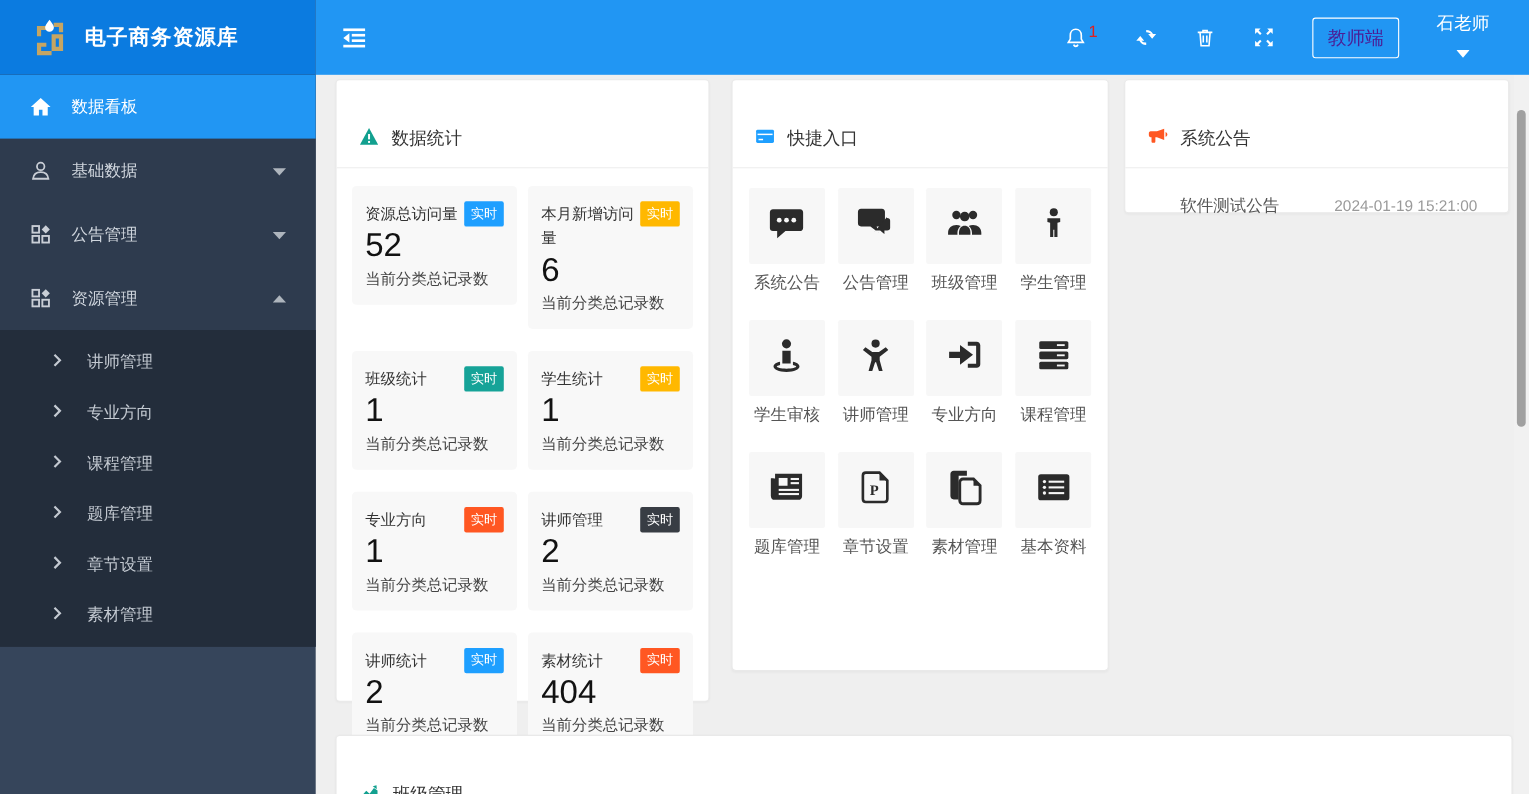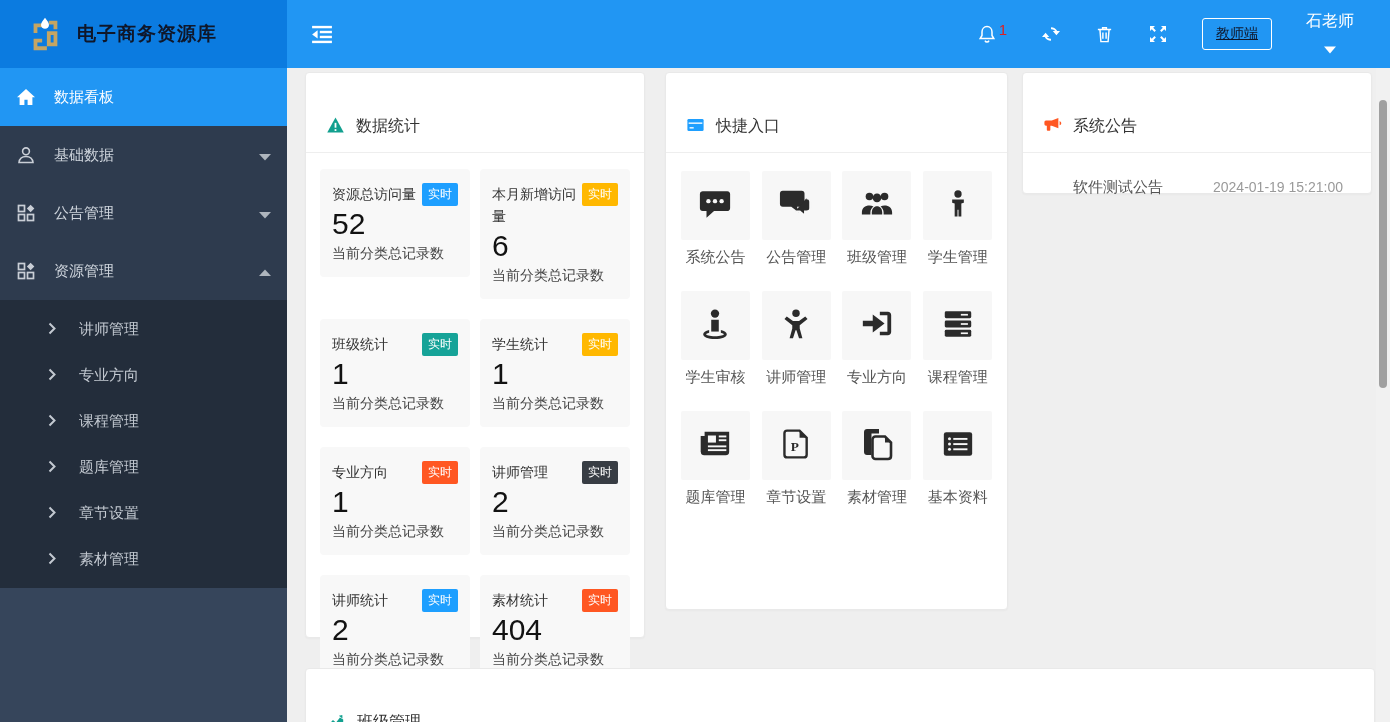--- a/index.html
+++ b/index.html
@@ -2,38 +2,38 @@
 <html><head>
 <meta charset="utf-8">
 <style>
   * { margin:0; padding:0; box-sizing:border-box; }
   html,body { width:1390px; height:722px; overflow:hidden; font-family:"Liberation Sans","DejaVu Sans",sans-serif; background:#efefef; }
   body { position:relative; }
 
   
   .sidebar { position:absolute; left:0; top:0; width:287px; height:722px; background:#36455B; z-index:3; }
   .logo { height:68px; background:#0B7BE0; display:flex; align-items:center; padding-left:26px; gap:13px; }
-  .logo-title { color:#0f172a; font-size:19px; font-weight:bold; letter-spacing:1px; }
+  .logo-title { color:#ffffff; font-size:19px; font-weight:bold; letter-spacing:1px; }
   .menu { background:#2E3B4E; }
-  .menu-item { height:58px; display:flex; align-items:center; padding:0 16px; color:#cfd5dd; font-size:15px; cursor:pointer; }
+  .menu-item { height:58px; display:flex; align-items:center; padding:0 27px; color:#cfd5dd; font-size:15px; cursor:pointer; }
   .menu-item .mi-icon { width:20px; height:20px; margin-right:18px; flex:0 0 auto; }
   .menu-item .chev { margin-left:auto; }
   .menu-item.active { background:#2196F3; color:#fff; }
   .submenu { background:#232D3B; padding:6px 0; }
   .submenu-item { height:46px; display:flex; align-items:center; padding-left:48px; color:#c3c9d1; font-size:15px; cursor:pointer; }
   .submenu-item .arrow { margin-right:22px; }
 
   
   .topbar { position:absolute; left:287px; top:0; width:1103px; height:68px; background:#2196F3; display:flex; align-items:center; color:#fff; z-index:2; }
   .fold { margin-left:24px; cursor:pointer; display:flex; }
   .topbar-right { margin-left:auto; display:flex; align-items:center; gap:34px; padding-right:36px; }
   .tb-icon { display:flex; align-items:center; cursor:pointer; }
   .bell-wrap { position:relative; display:flex; align-items:flex-start; gap:2px; }
   .bell-count { color:#E01F1F; font-size:15px; line-height:14px; }
-  .role-btn { border:1px solid #fff; border-radius:3px; padding:6px 13px; font-size:14px; color:#0f172a; background:transparent; cursor:pointer;text-decoration:underline; }
+  .role-btn { border:1px solid #fff; border-radius:3px; padding:6px 13px; font-size:17px; color:#4c1d95; background:transparent; cursor:pointer; }
   .user-wrap { display:flex; align-items:center; gap:8px; font-size:16px; cursor:pointer;flex-direction:column; }
 
   
   .content { position:absolute; left:287px; top:68px; width:1103px; height:654px; background:#efefef; }
   .panel { position:absolute; background:#fff; border:1px solid #e9e9e9; border-radius:4px; box-shadow:0 1px 2px rgba(0,0,0,.03); }
   .panel-header { height:52px; display:flex; align-items:center; gap:11px; padding:0 20px; border-bottom:1px solid #eee; font-size:16px; color:#333;margin-top:28px; }
 
   .panel-stats  { left:18px;  top:4px;  width:340px; height:566px; }
   .panel-quick  { left:378px; top:4px;  width:343px; height:538px; }
   .panel-ann    { left:735px; top:4px;  width:350px; height:122px; }

